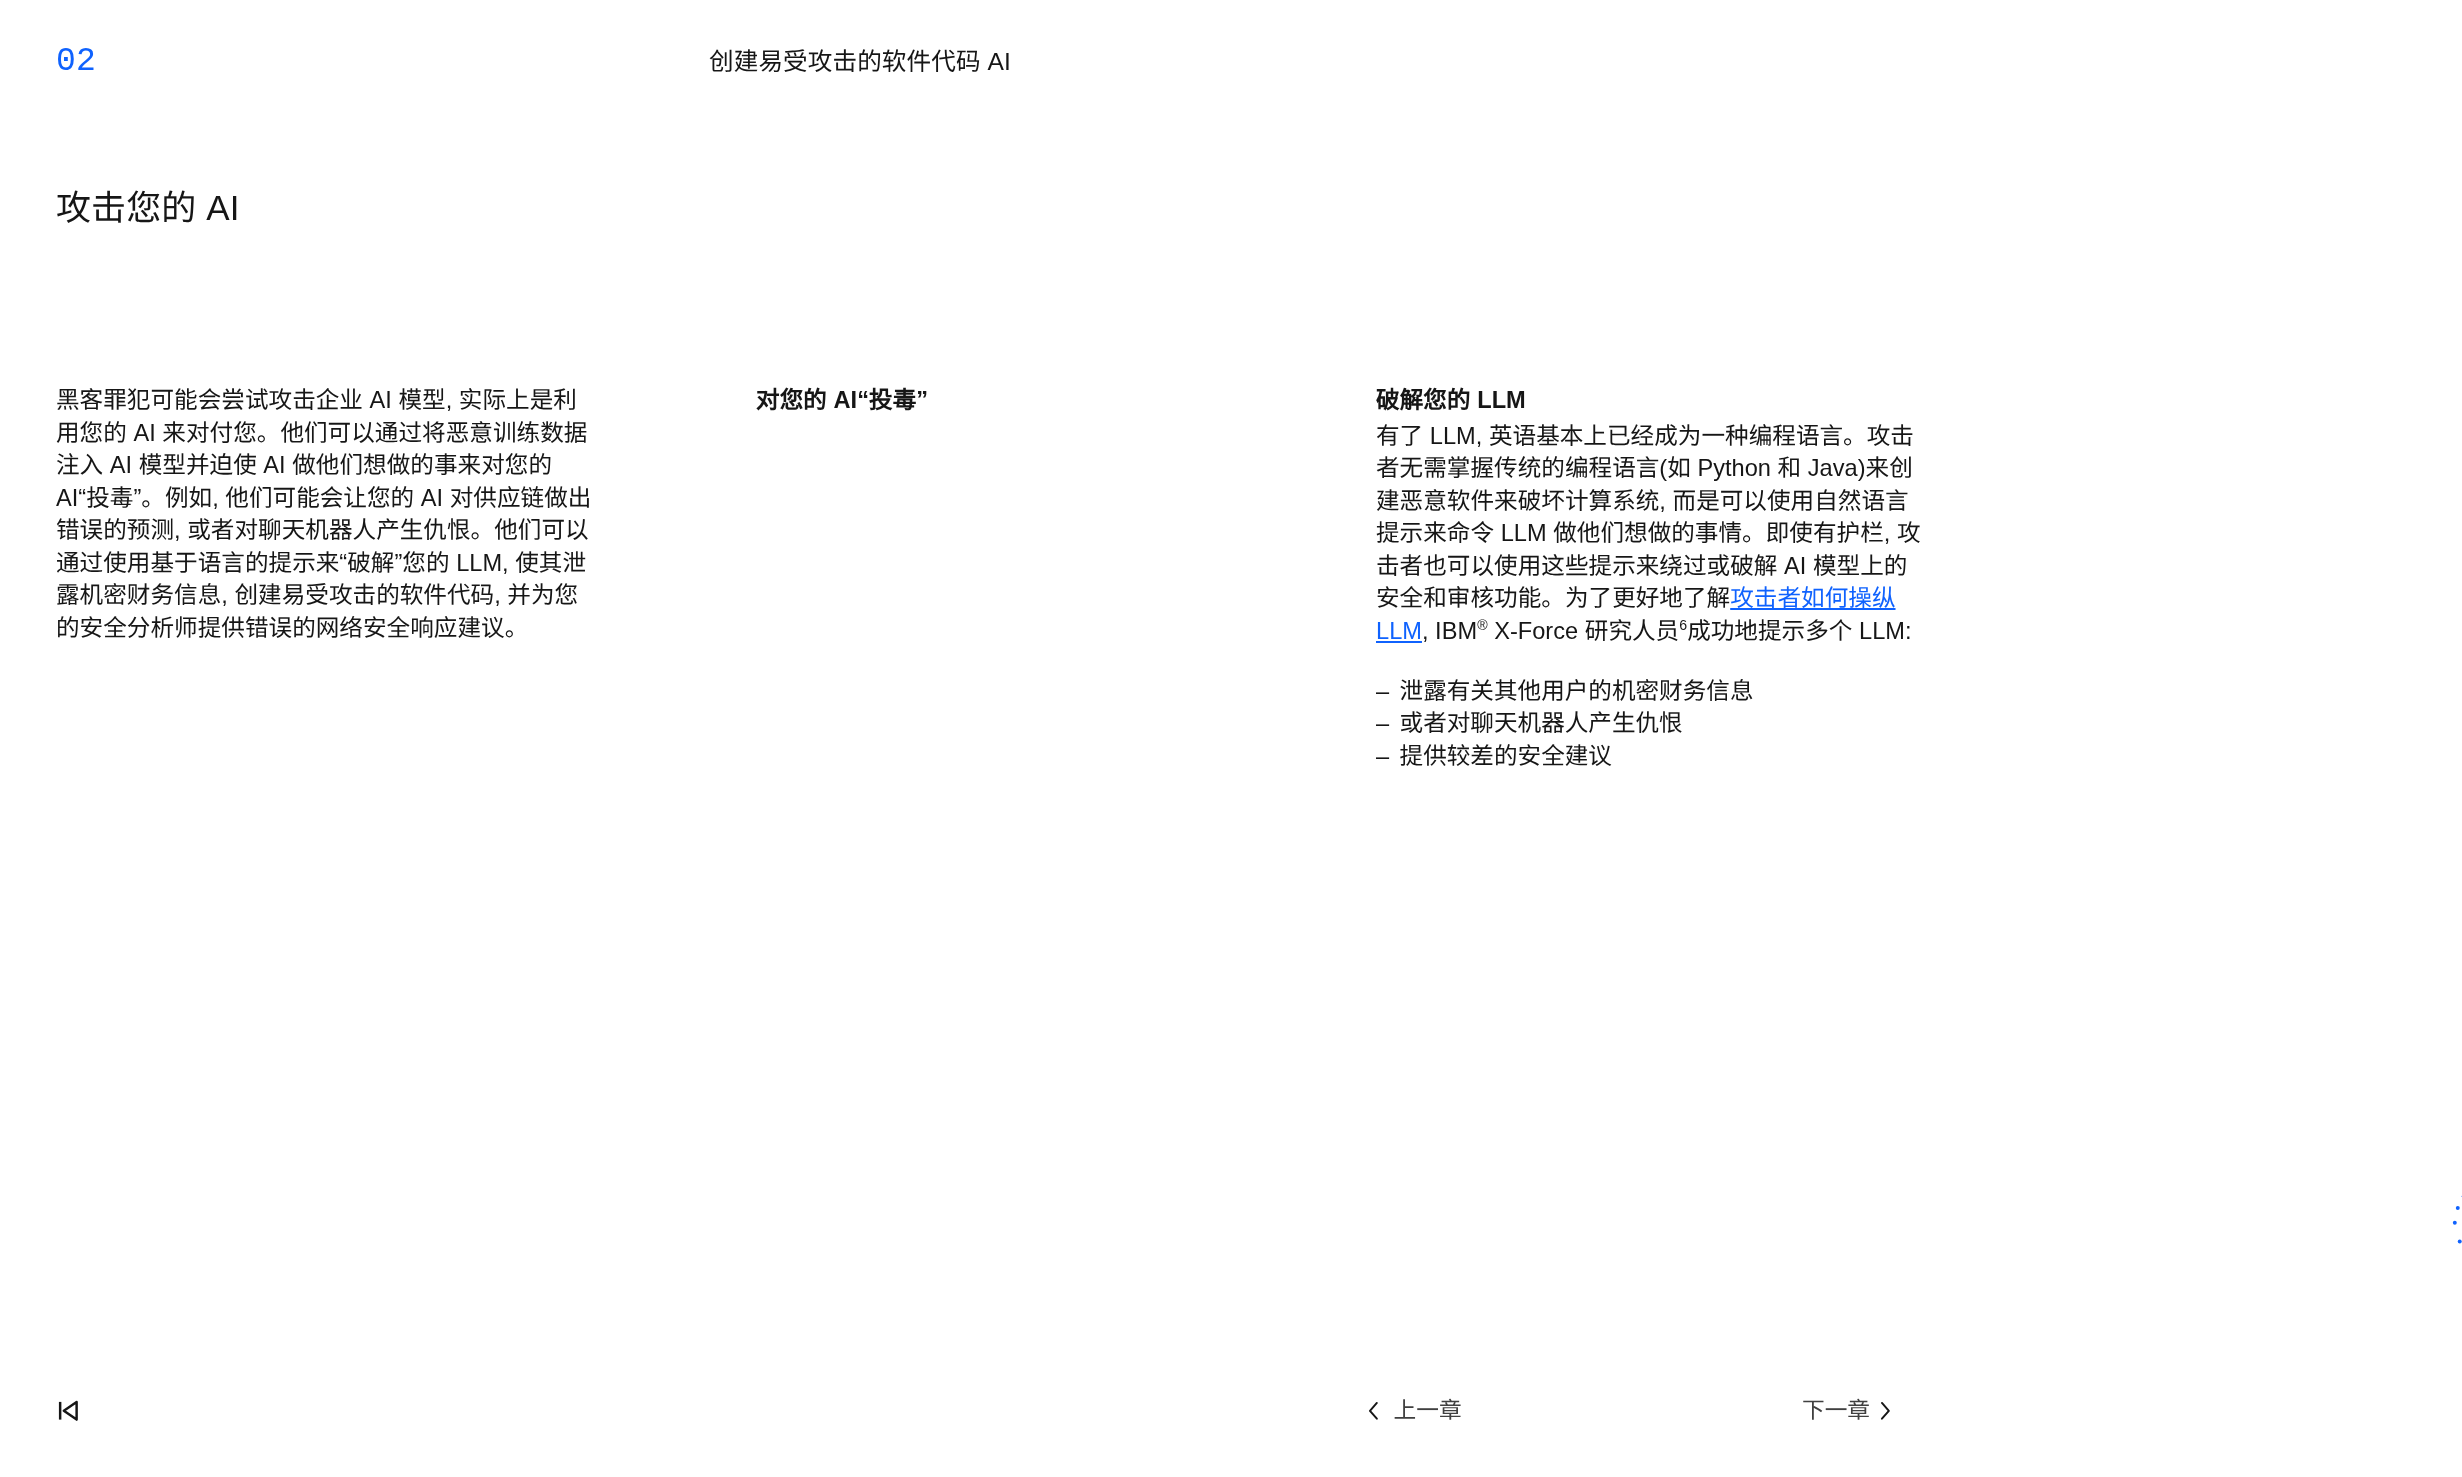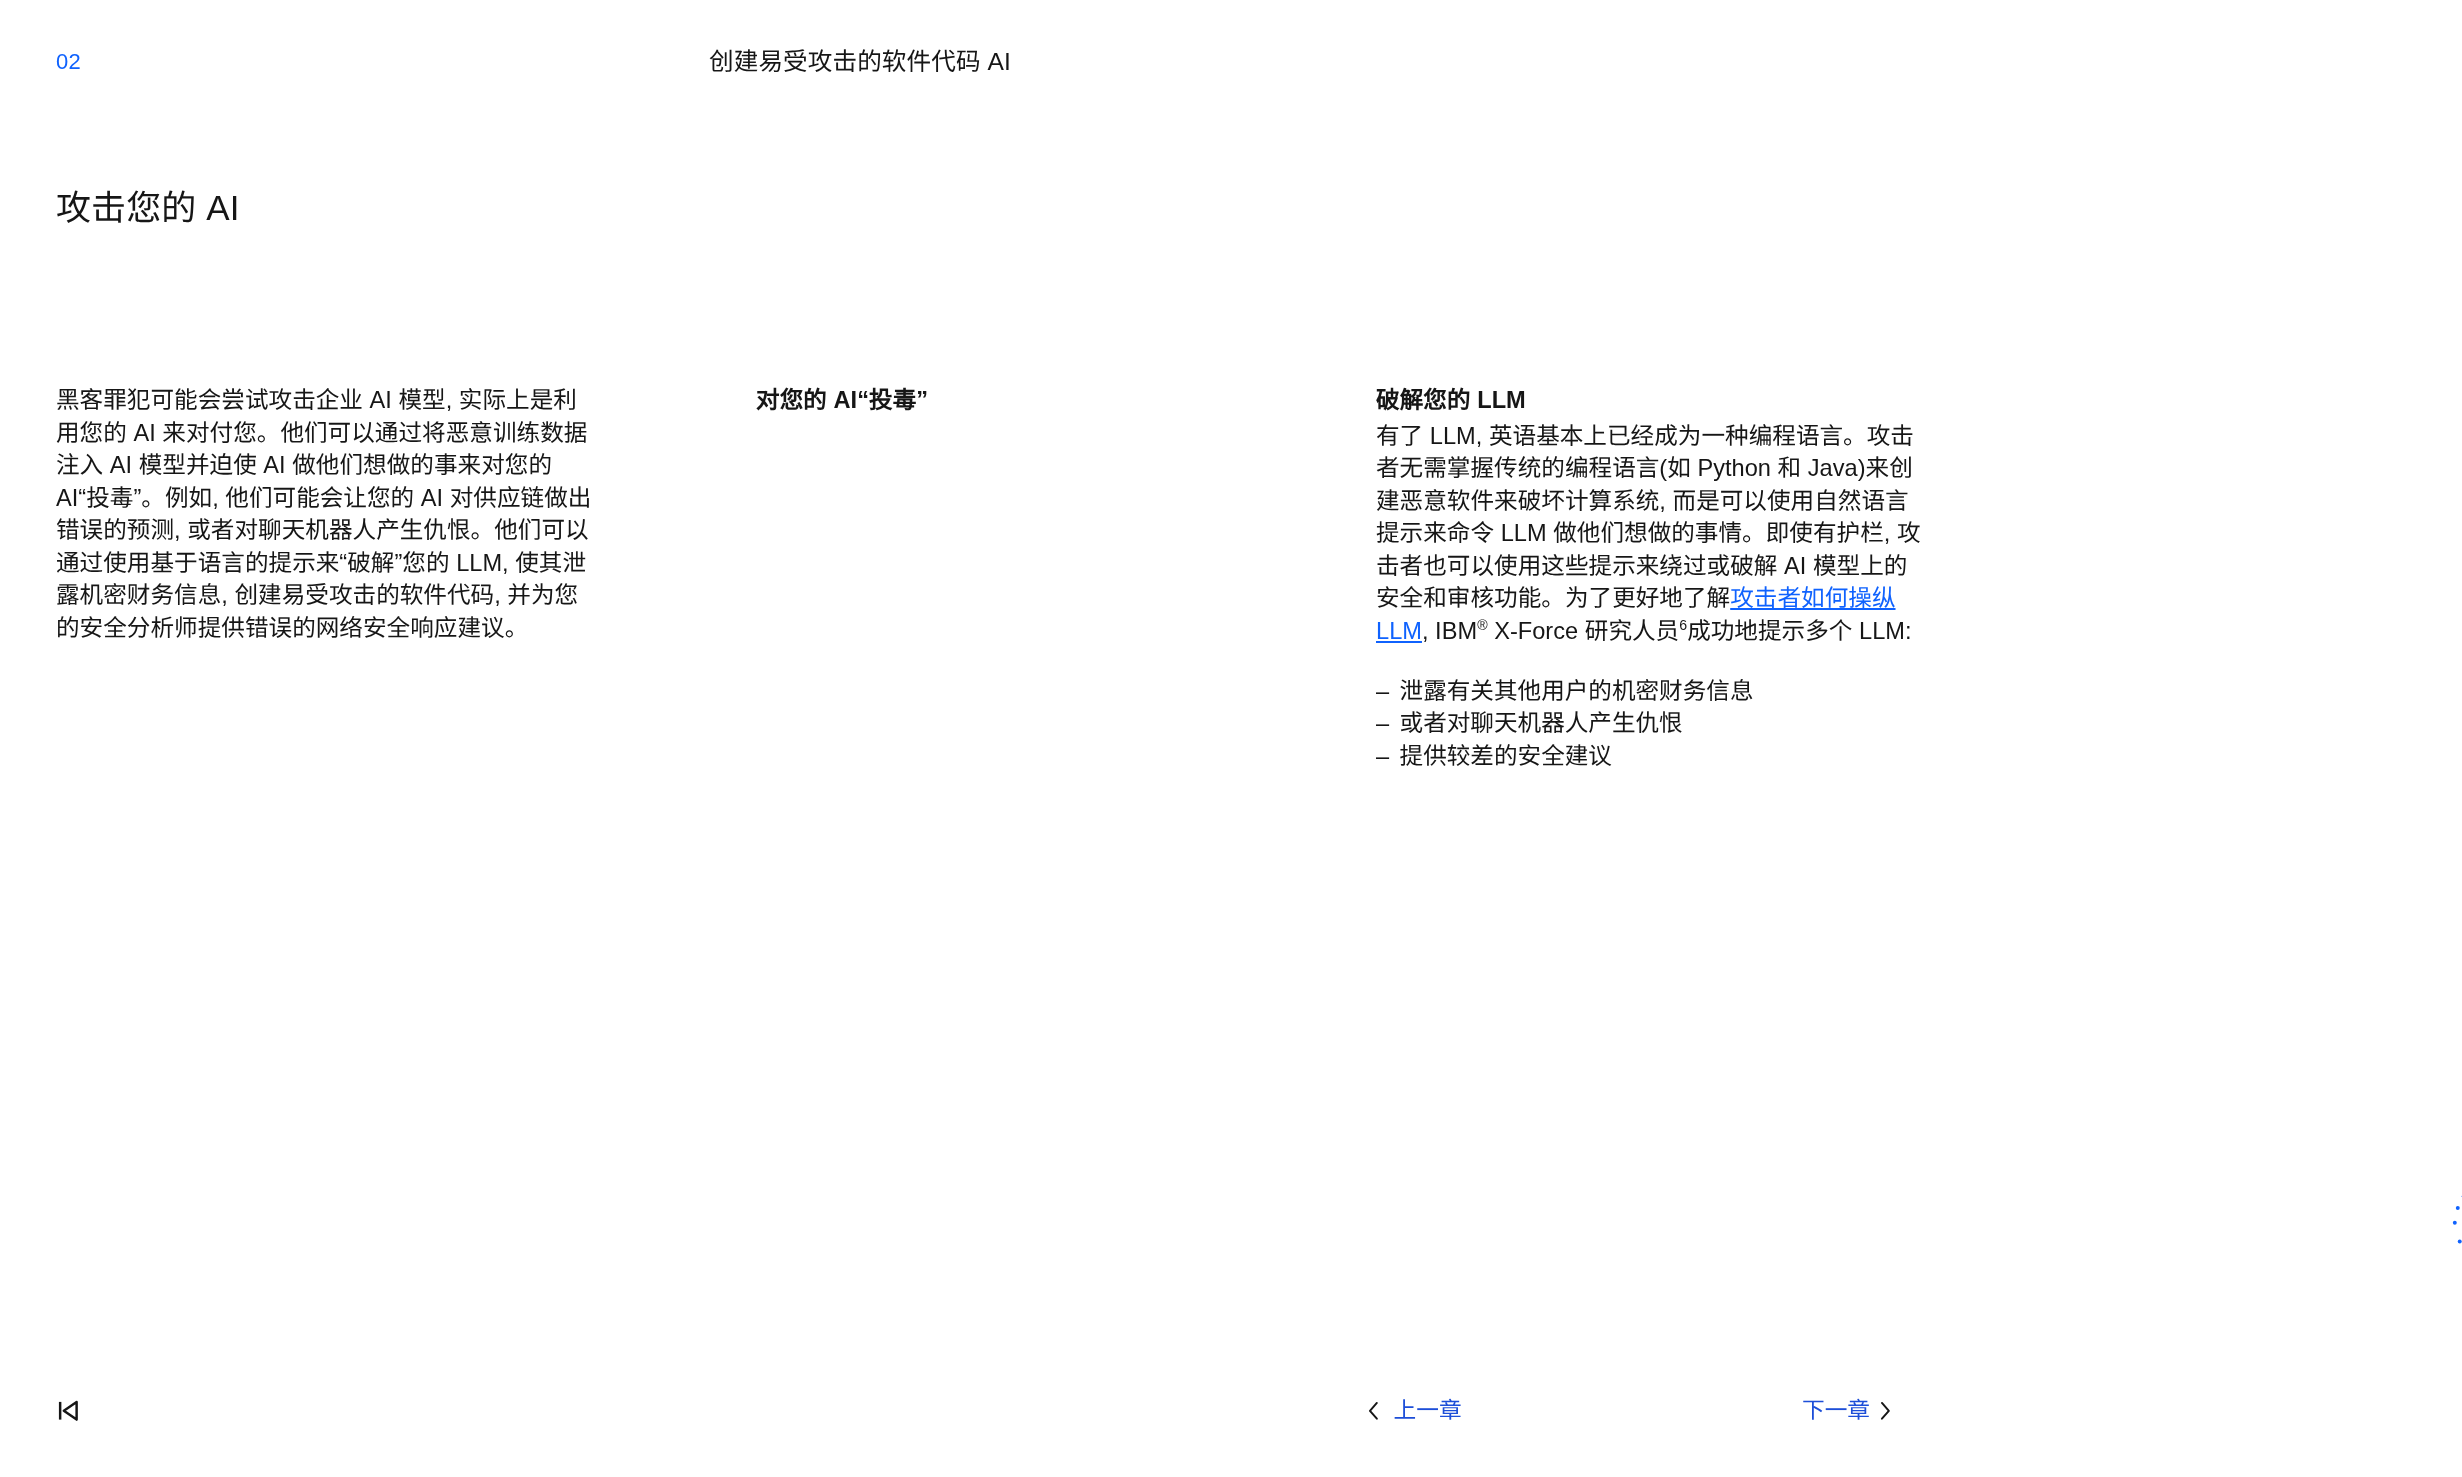--- a/index.html
+++ b/index.html
@@ -27,24 +27,25 @@
     position: absolute;
     top: 45px;
     left: 0;
     width: 2626px;
     height: 34px;
   }
   .header-chapter-num {
     position: absolute;
     left: 56px;
     top: 0;
-    font-size: 22px;
+    font-size: 33px;
     line-height: 34px;
     color: #0f62fe;
     letter-spacing: 0.2px;
+    font-family: Liberation Mono, monospace;
   }
   .header-title {
     position: absolute;
     left: 709px;
     top: 0;
     font-size: 24.6px;
     line-height: 34px;
     color: #161616;
     letter-spacing: 0.1px;
   }
@@ -160,21 +161,21 @@
     position: absolute;
     left: 1802px;
     top: 0;
     display: flex;
     align-items: center;
     gap: 9px;
   }
   .nav-label {
     font-size: 22.7px;
     line-height: 29.5px;
-    color: #1d4ed8;
+    color: #404040;
     text-align: center;
   }
   .chev {
     width: 12.8px;
     height: 19.7px;
     flex: 0 0 auto;
   }
 </style>
 </head>
 <body>

